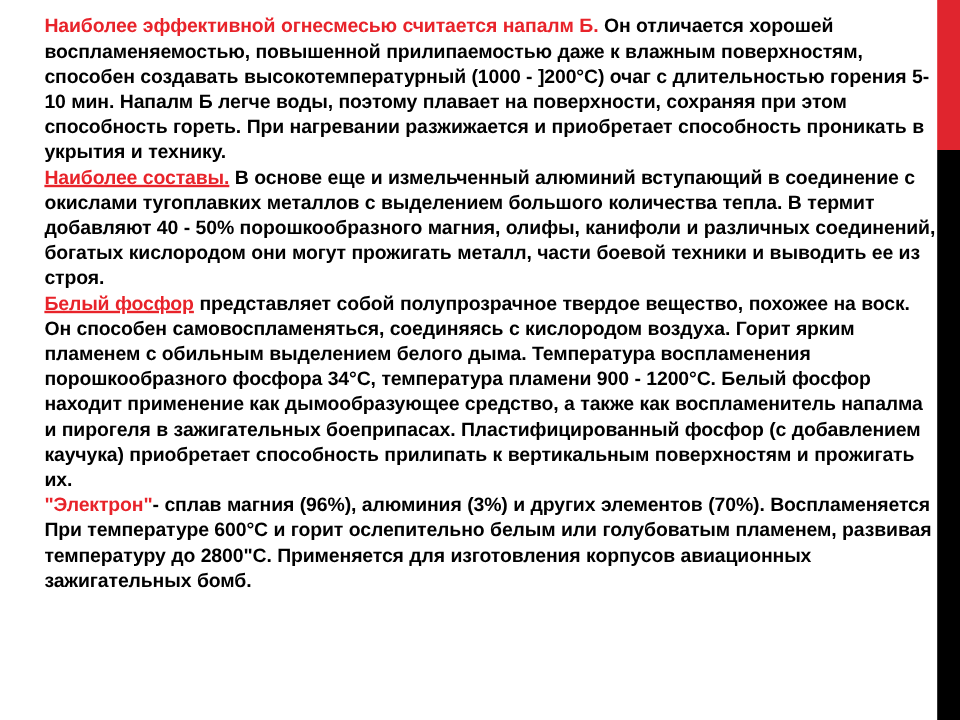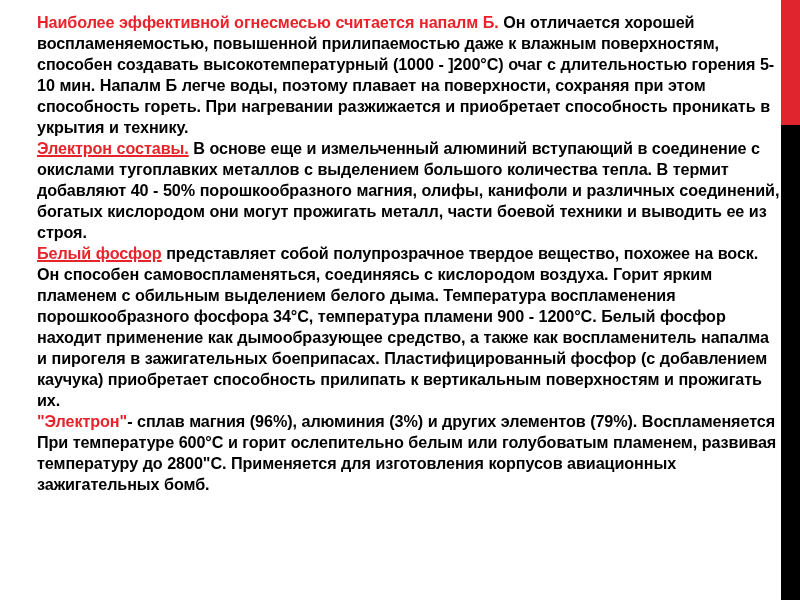--- a/index.html
+++ b/index.html
@@ -80,24 +80,24 @@
   <div class="seg-black"></div>
 </div>
 
 <div id="content">
 
   <p>
     <span class="lead-red">Наиболее эффективной огнесмесью считается напалм Б.</span><span> Он отличается хорошей воспламеняемостью, повышенной прилипаемостью даже к влажным поверхностям, способен создавать высокотемпературный (1000 - ]200°С) очаг с длительностью горения 5-10 мин. Напалм Б легче воды, поэтому плавает на поверхности, сохраняя при этом способность гореть. При нагревании разжижается и приобретает способность проникать в укрытия и технику.</span>
   </p>
 
   <p>
-    <span class="lead-red-underline">Электрон составы.</span><span> В основе еще и  измельченный алюминий вступающий в соединение с окислами тугоплавких металлов с выделением большого количества тепла. В термит добавляют 40 - 50% порошкообразного магния, олифы, канифоли и различных соединений, богатых кислородом они могут прожигать металл, части боевой техники и выводить ее из строя.</span>
+    <span class="lead-red-underline">Наиболее составы.</span><span> В основе еще и  измельченный алюминий вступающий в соединение с окислами тугоплавких металлов с выделением большого количества тепла. В термит добавляют 40 - 50% порошкообразного магния, олифы, канифоли и различных соединений, богатых кислородом они могут прожигать металл, части боевой техники и выводить ее из строя.</span>
   </p>
 
   <p>
     <span class="lead-red-underline">Белый фосфор</span><span> представляет собой полупрозрачное твердое вещество, похожее на воск. Он способен самовоспламеняться, соединяясь с кислородом воздуха. Горит ярким пламенем с обильным выделением белого дыма. Температура воспламенения порошкообразного фосфора 34°С, температура пламени 900 - 1200°С. Белый фосфор находит применение как дымообразующее средство, а также как воспламенитель напалма и пирогеля в зажигательных боеприпасах. Пластифицированный фосфор (с добавлением каучука) приобретает способность прилипать к вертикальным поверхностям и прожигать их.</span>
   </p>
 
   <p>
-    <span class="lead-red">"Электрон"</span><span>- сплав магния (96%), алюминия (3%) и других элементов (79%). Воспламеняется При температуре 600°С и горит ослепительно белым или голубоватым пламенем, развивая температуру до 2800"С. Применяется для изготовления корпусов авиационных зажигательных бомб.</span>
+    <span class="lead-red">"Электрон"</span><span>- сплав магния (96%), алюминия (3%) и других элементов (70%). Воспламеняется При температуре 600°С и горит ослепительно белым или голубоватым пламенем, развивая температуру до 2800"С. Применяется для изготовления корпусов авиационных зажигательных бомб.</span>
   </p>
 
 </div>
 
 </body></html>

